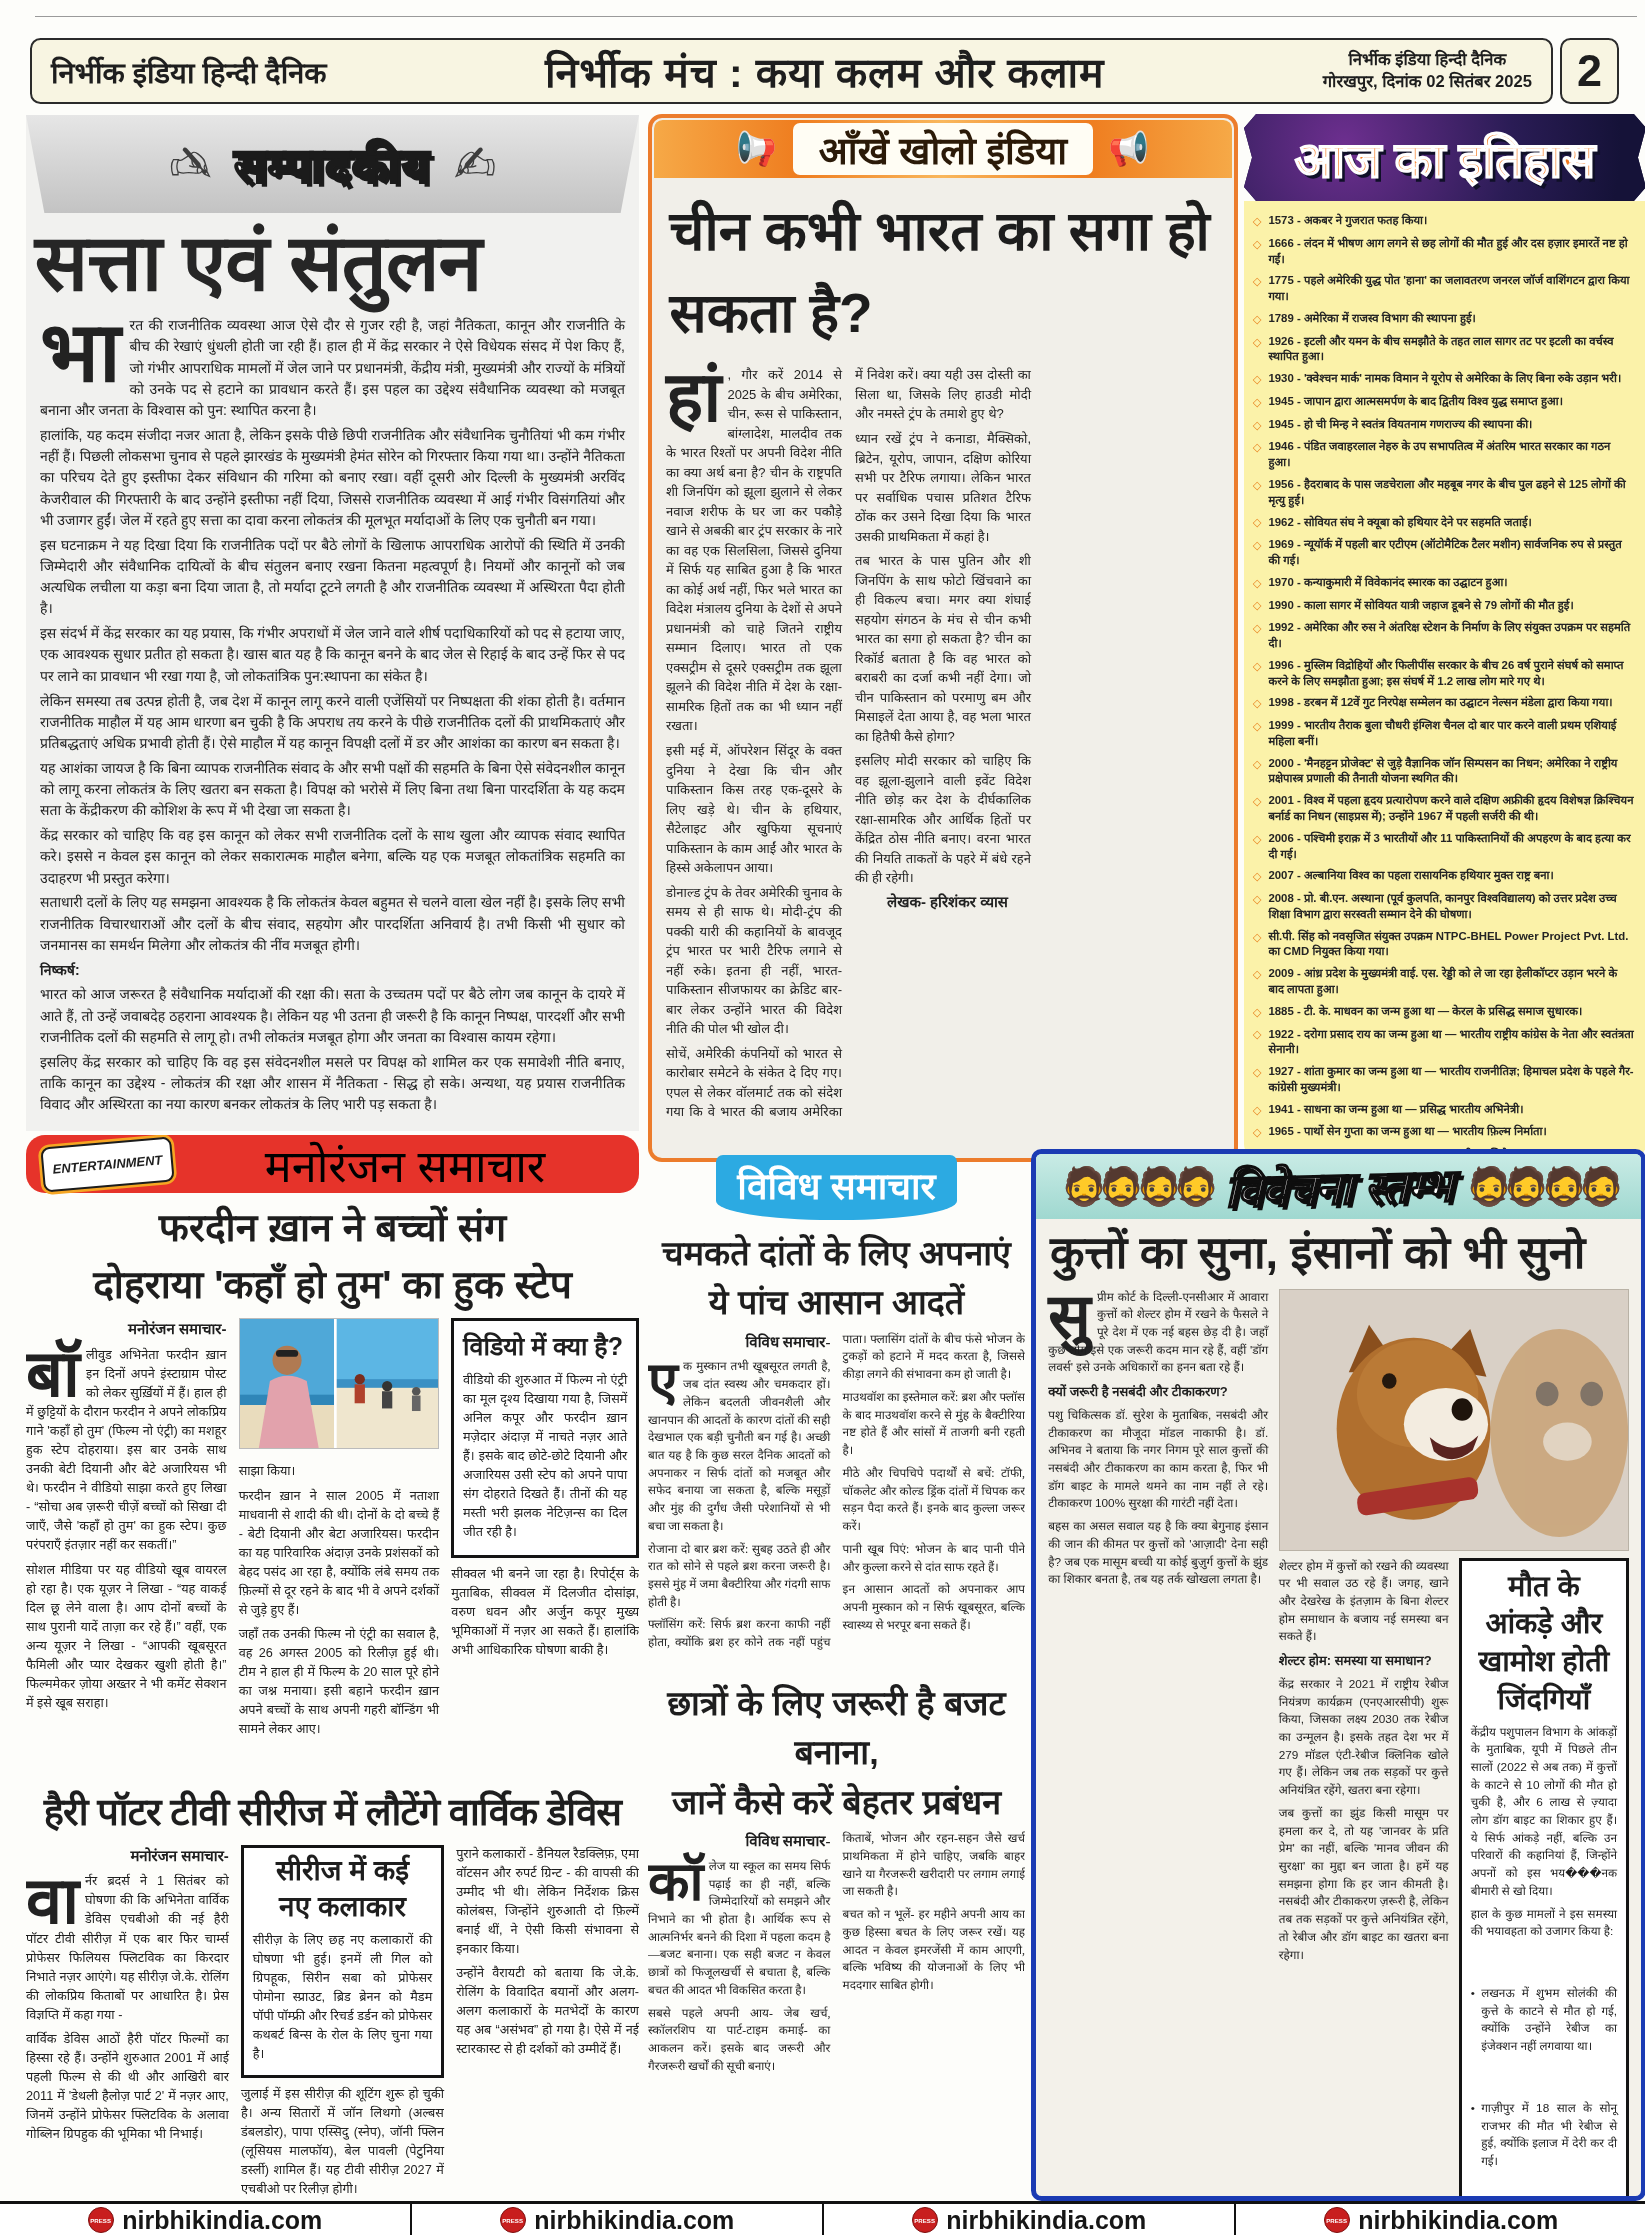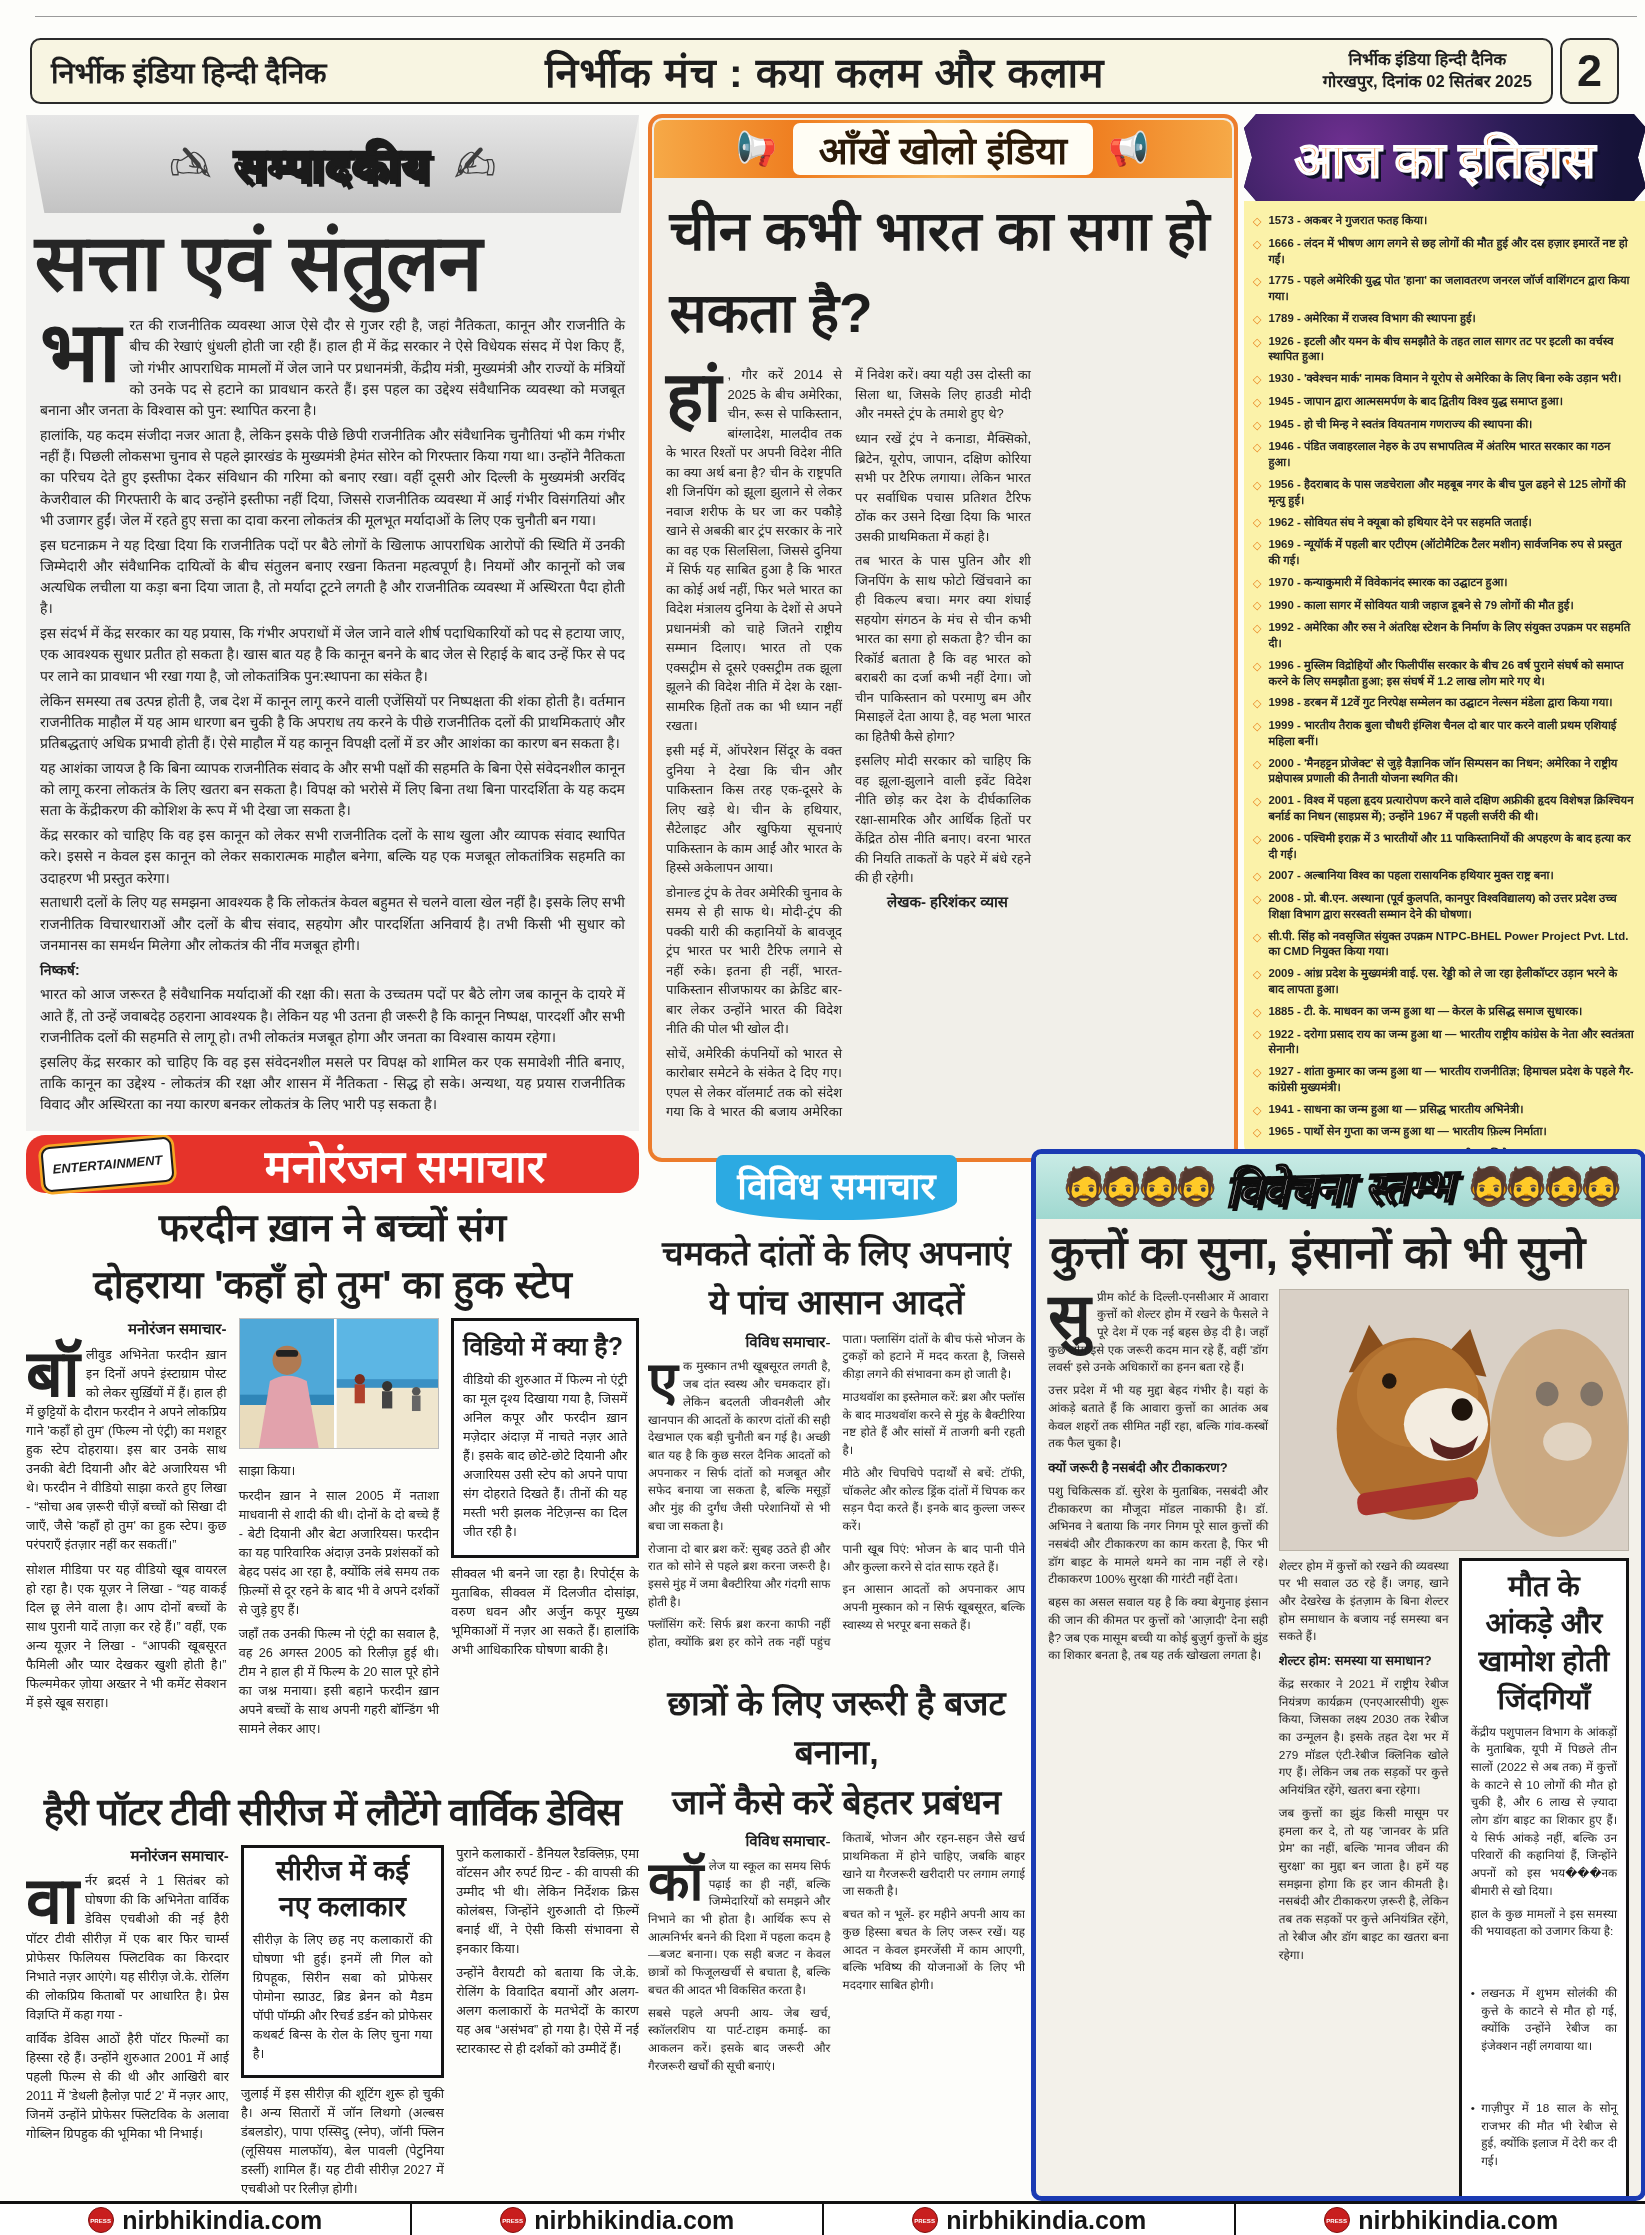--- a/index.html
+++ b/index.html
@@ -57,21 +57,21 @@
   .hist-list { background:#fbf2a9; height:957px; overflow:hidden; padding:12.2px 10.5px 0 8.7px; border-radius:0 0 14px 14px; }
   .hist-row { display:flex; gap:7px; margin-bottom:6.1px; font-size:11.4px; font-weight:700; line-height:1.38; color:#242424; }
   .hist-bullet { color:#e8821e; font-size:11.4px; flex:none; margin-top:0.9px; }
 
   
   .ent { position:absolute; left:26px; top:1135px; width:613px; height:644px; overflow:hidden; }
   .ent-banner { height:58px; background:#e6332a; border-radius:19px; display:flex; align-items:center; gap:14px; padding:0 15.7px; }
   .ent-logo { width:131px; height:45px; background:#fff; border:2.6px solid #1c1c1c; border-radius:8.7px; transform:rotate(-5deg);
               display:flex; align-items:center; justify-content:center; font-size:13px; font-weight:900; font-style:italic;
               box-shadow:0 0 0 2.6px #f5a623; }
-  .ent-banner-text { flex:1; text-align:center; font-size:45px; font-weight:700; color:#ffffff; }
+  .ent-banner-text { flex:1; text-align:center; font-size:45px; font-weight:400; color:#000000; }
   .ent-headline { text-align:center; font-size:39px; font-weight:900; line-height:1.45; margin:7px 0 5.2px; }
   .ent-cols { display:flex; gap:12.2px; }
   .ent-col { font-size:12.7px; line-height:1.5; text-align:justify; }
   .ent-col1 { width:203px; } .ent-col2 { width:203px; } .ent-col3 { width:190px; }
   .ent-col p { margin-bottom:5.2px; }
   .byline { font-weight:800; text-align:right; font-size:15px; margin-bottom:1.7px; }
   .dc-ent { font-size:65px; line-height:.78; margin:3.5px 6.1px 0 0; }
   .photo-beach { width:100%; height:131px; margin-bottom:7px; border:0.9px solid #bbb; }
   .video-box { border:3.5px solid #141414; background:#fff; padding:7px 8.7px; margin-bottom:7px; }
   .video-box h3 { font-size:25px; font-weight:900; margin-bottom:5.2px; }
@@ -478,21 +478,20 @@
       <span class="viv-banner-text">विवेचना स्तम्भ</span>
       <span class="viv-thinkers">🧔🧔🧔🧔</span>
     </div>
     <h1 class="viv-headline">कुत्तों का सुना, इंसानों को भी सुनो</h1>
     <div class="viv-grid">
       <div class="viv-colL">
         <p>
           <span class="dropcap dc-viv">सु</span>
           <span>प्रीम कोर्ट के दिल्ली-एनसीआर में आवारा कुत्तों को शेल्टर होम में रखने के फैसले ने पूरे देश में एक नई बहस छेड़ दी है। जहाँ कुछ लोग इसे एक जरूरी कदम मान रहे हैं, वहीं 'डॉग लवर्स' इसे उनके अधिकारों का हनन बता रहे हैं।</span>
         </p>
-        <p>उत्तर प्रदेश में भी यह मुद्दा बेहद गंभीर है। यहां के आंकड़े बताते हैं कि आवारा कुत्तों का आतंक अब केवल शहरों तक सीमित नहीं रहा, बल्कि गांव-कस्बों तक फैल चुका है।</p>
         <p class="viv-subhead">क्यों जरूरी है नसबंदी और टीकाकरण?</p>
         <p>पशु चिकित्सक डॉ. सुरेश के मुताबिक, नसबंदी और टीकाकरण का मौजूदा मॉडल नाकाफी है। डॉ. अभिनव ने बताया कि नगर निगम पूरे साल कुत्तों की नसबंदी और टीकाकरण का काम करता है, फिर भी डॉग बाइट के मामले थमने का नाम नहीं ले रहे। टीकाकरण 100% सुरक्षा की गारंटी नहीं देता।</p>
         <p>बहस का असल सवाल यह है कि क्या बेगुनाह इंसान की जान की कीमत पर कुत्तों को 'आज़ादी' देना सही है? जब एक मासूम बच्ची या कोई बुज़ुर्ग कुत्तों के झुंड का शिकार बनता है, तब यह तर्क खोखला लगता है।</p>
       </div>
       <svg class="photo-dog" viewBox="0 0 430 300" preserveAspectRatio="none">
         <rect width="430" height="300" fill="#d9d0c6"></rect>
         <g opacity="0.55">
           <ellipse cx="345" cy="165" rx="85" ry="120" fill="#c08a4b"></ellipse>
           <circle cx="330" cy="120" r="14" fill="#3a2a1a"></circle>
           <circle cx="385" cy="120" r="14" fill="#3a2a1a"></circle>

